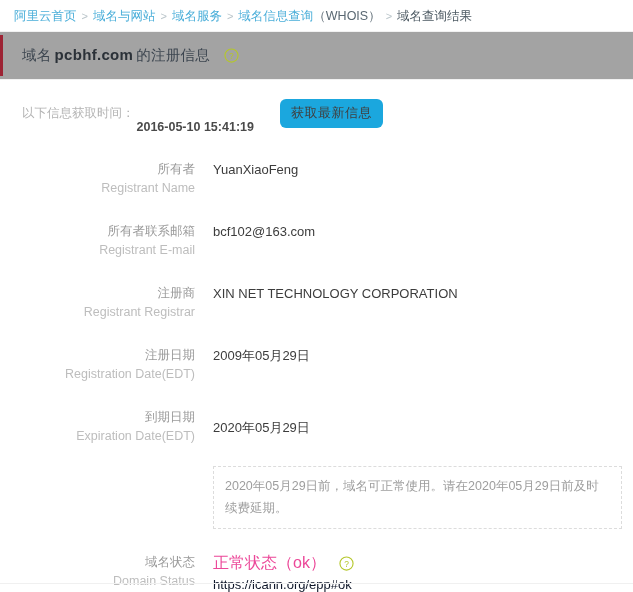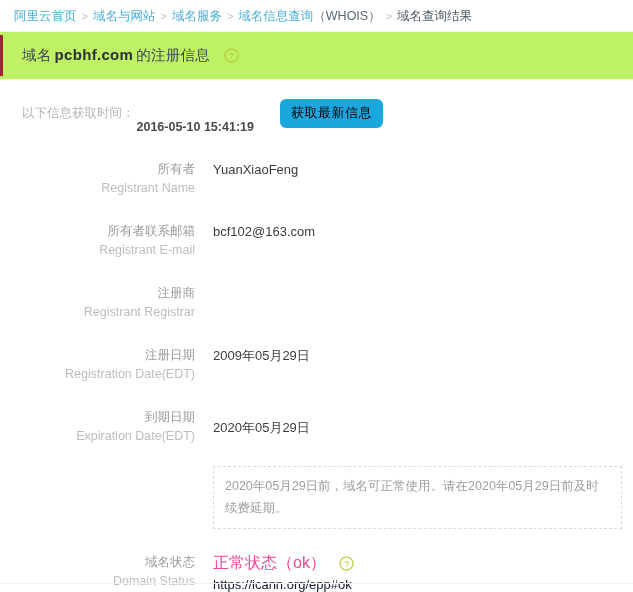--- a/index.html
+++ b/index.html
@@ -38,21 +38,21 @@
     color: #5a6872;
   }
   .breadcrumb .current {
     color: #4d5a63;
   }
 
   
   .title-band {
     position: relative;
     height: 47px;
-    background: #bef264;
+    background: #a3a3a3;
     border-top: 1px solid #f1f1f1;
     border-bottom: 1px solid #f1f1f1;
     display: flex;
     align-items: center;
   }
   .title-accent {
     position: absolute;
     left: 0;
     top: 3px;
     bottom: 3px;
@@ -92,21 +92,21 @@
   .fetch-time {
     color: #4a4a4a;
     font-size: 12.5px;
     font-weight: bold;
     margin-left: 2px;
     margin-top: 28px;
   }
   .refresh-btn {
     margin-left: 26px;
     background: #1ba7de;
-    color: #000000;
+    color: #404040;
     border: none;
     border-radius: 6px;
     font-size: 13px;
     font-family: inherit;
     padding: 5px 11px 6px 11px;
     cursor: pointer;
     letter-spacing: .5px;
   }
 
   
@@ -223,20 +223,21 @@
       <span class="en">Registrant E-mail</span>
     </div>
     <div class="info-value">bcf102@163.com</div>
   </div>
 
   <div class="info-row">
     <div class="info-label">
       <span class="cn">注册商</span>
       <span class="en">Registrant Registrar</span>
     </div>
+    <div class="info-value">XIN NET TECHNOLOGY CORPORATION</div>
   </div>
 
   <div class="info-row">
     <div class="info-label">
       <span class="cn">注册日期</span>
       <span class="en">Registration Date(EDT)</span>
     </div>
     <div class="info-value">2009年05月29日</div>
   </div>
 

